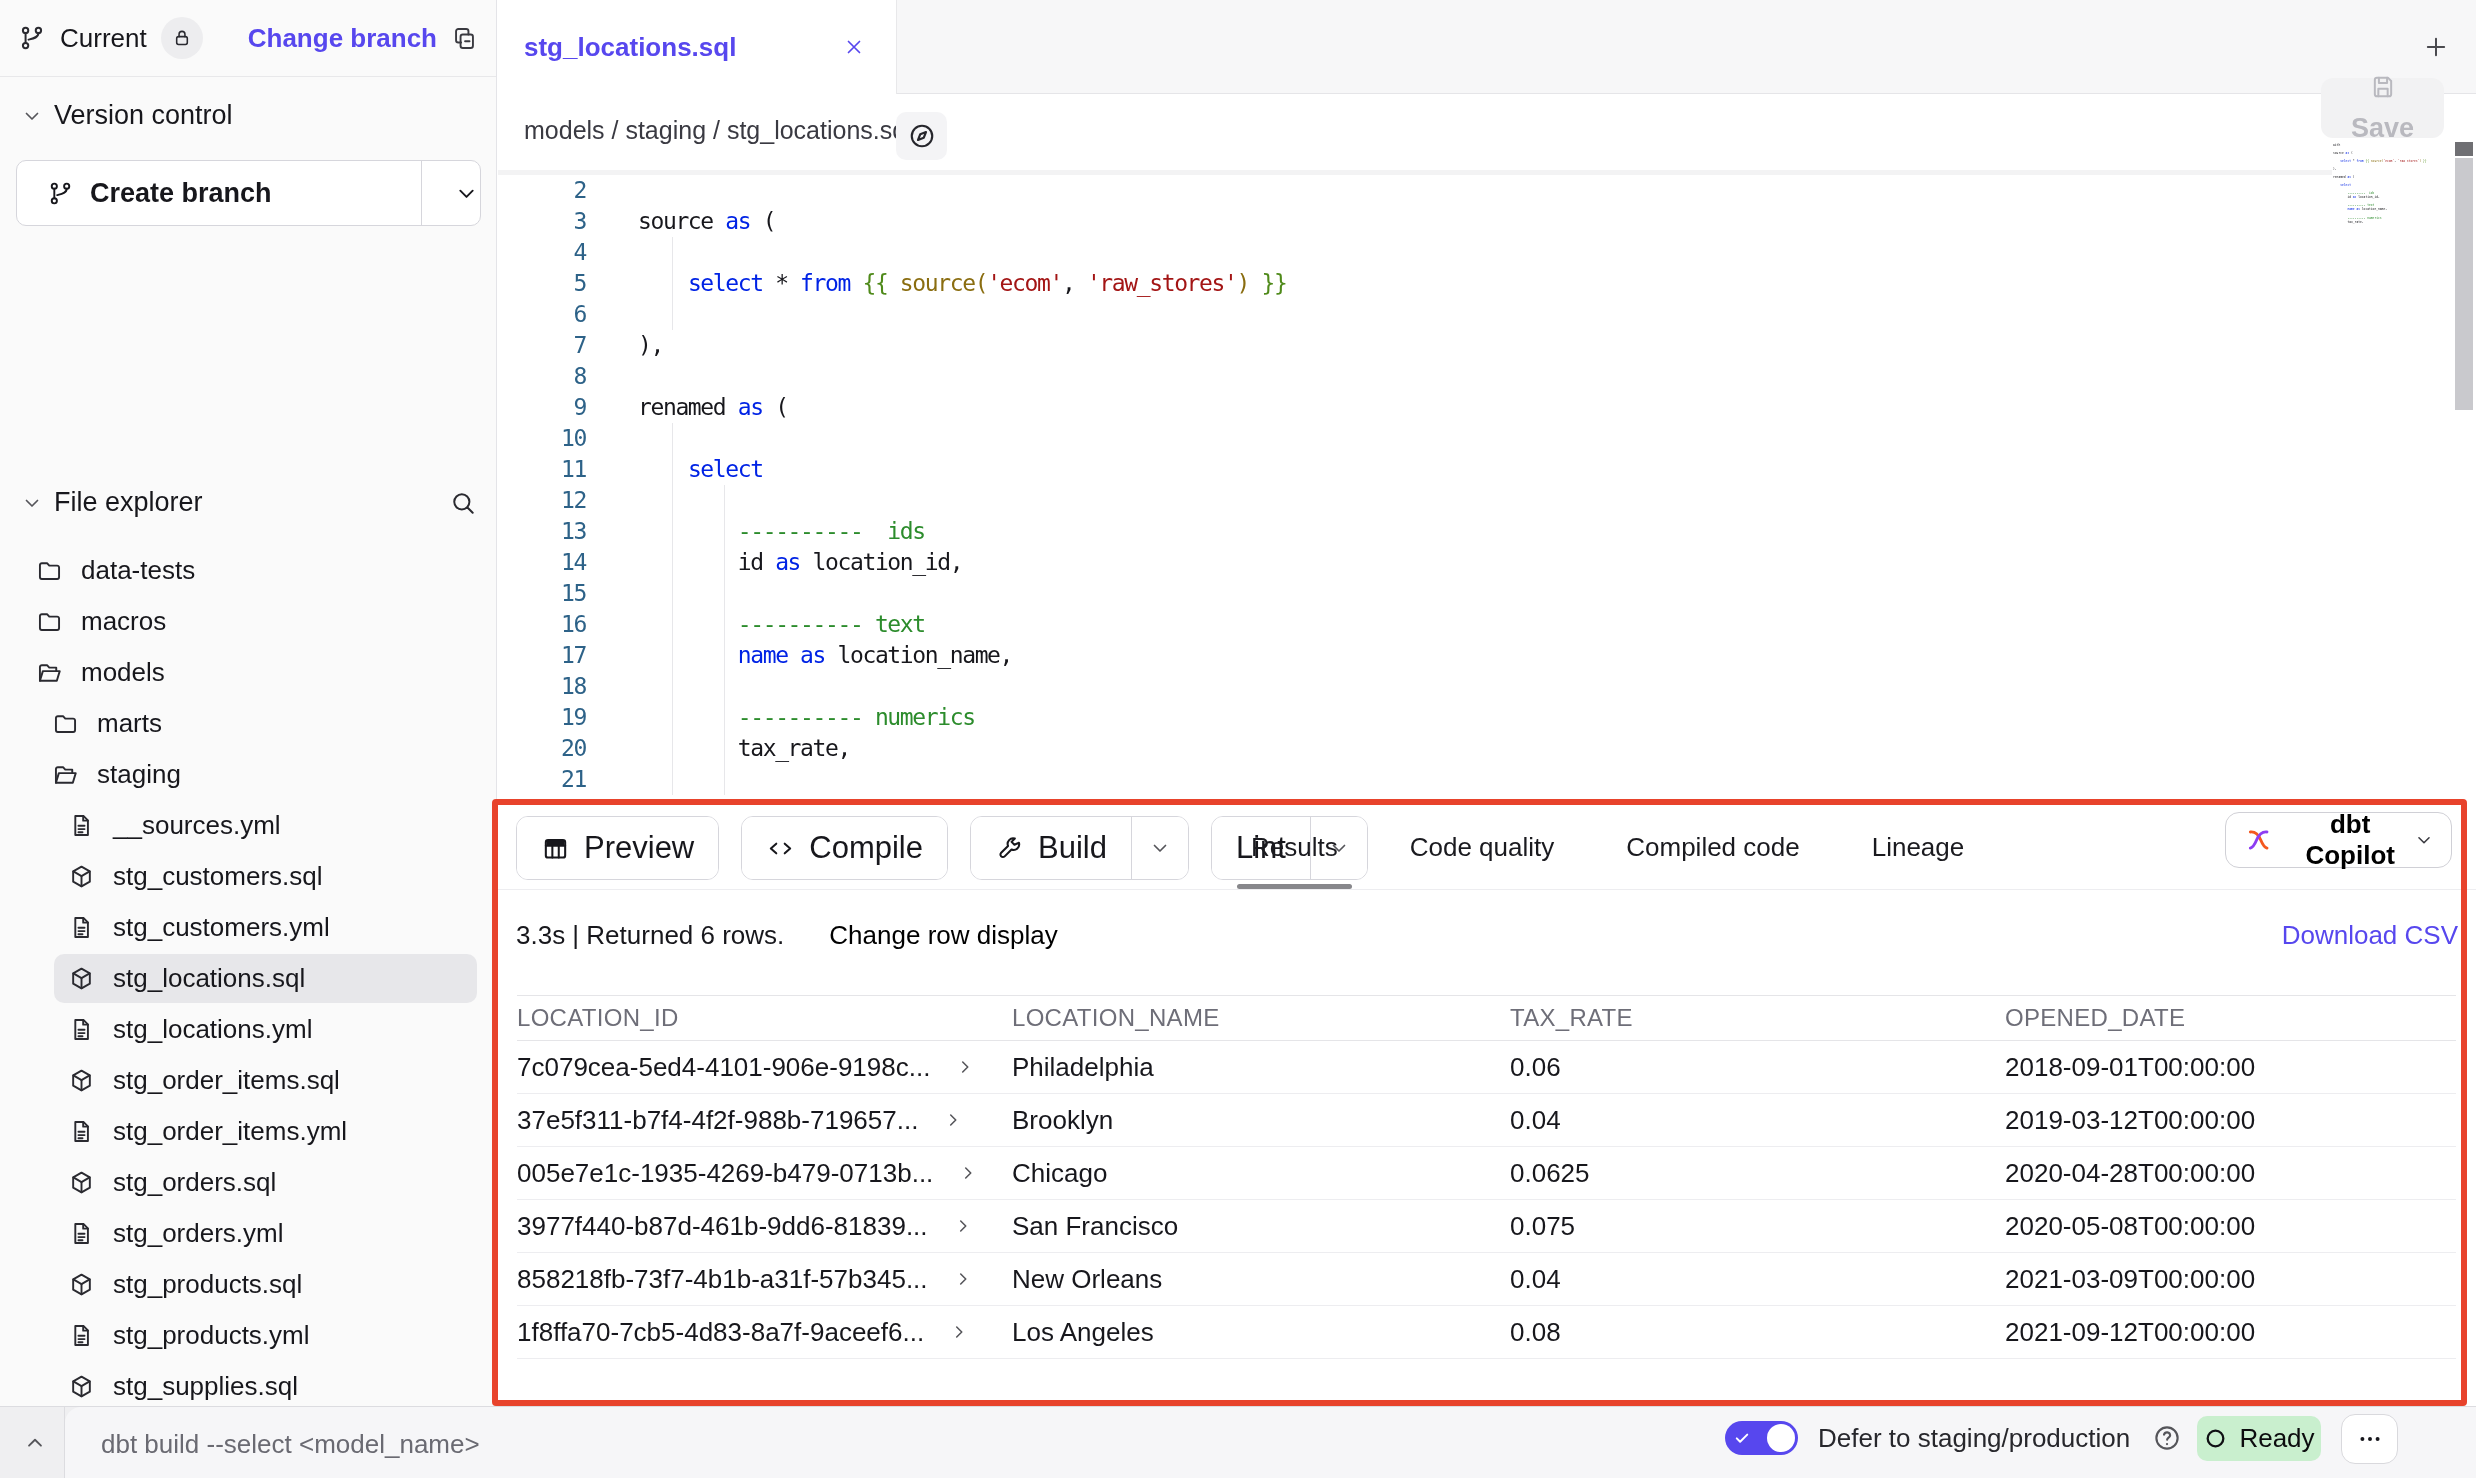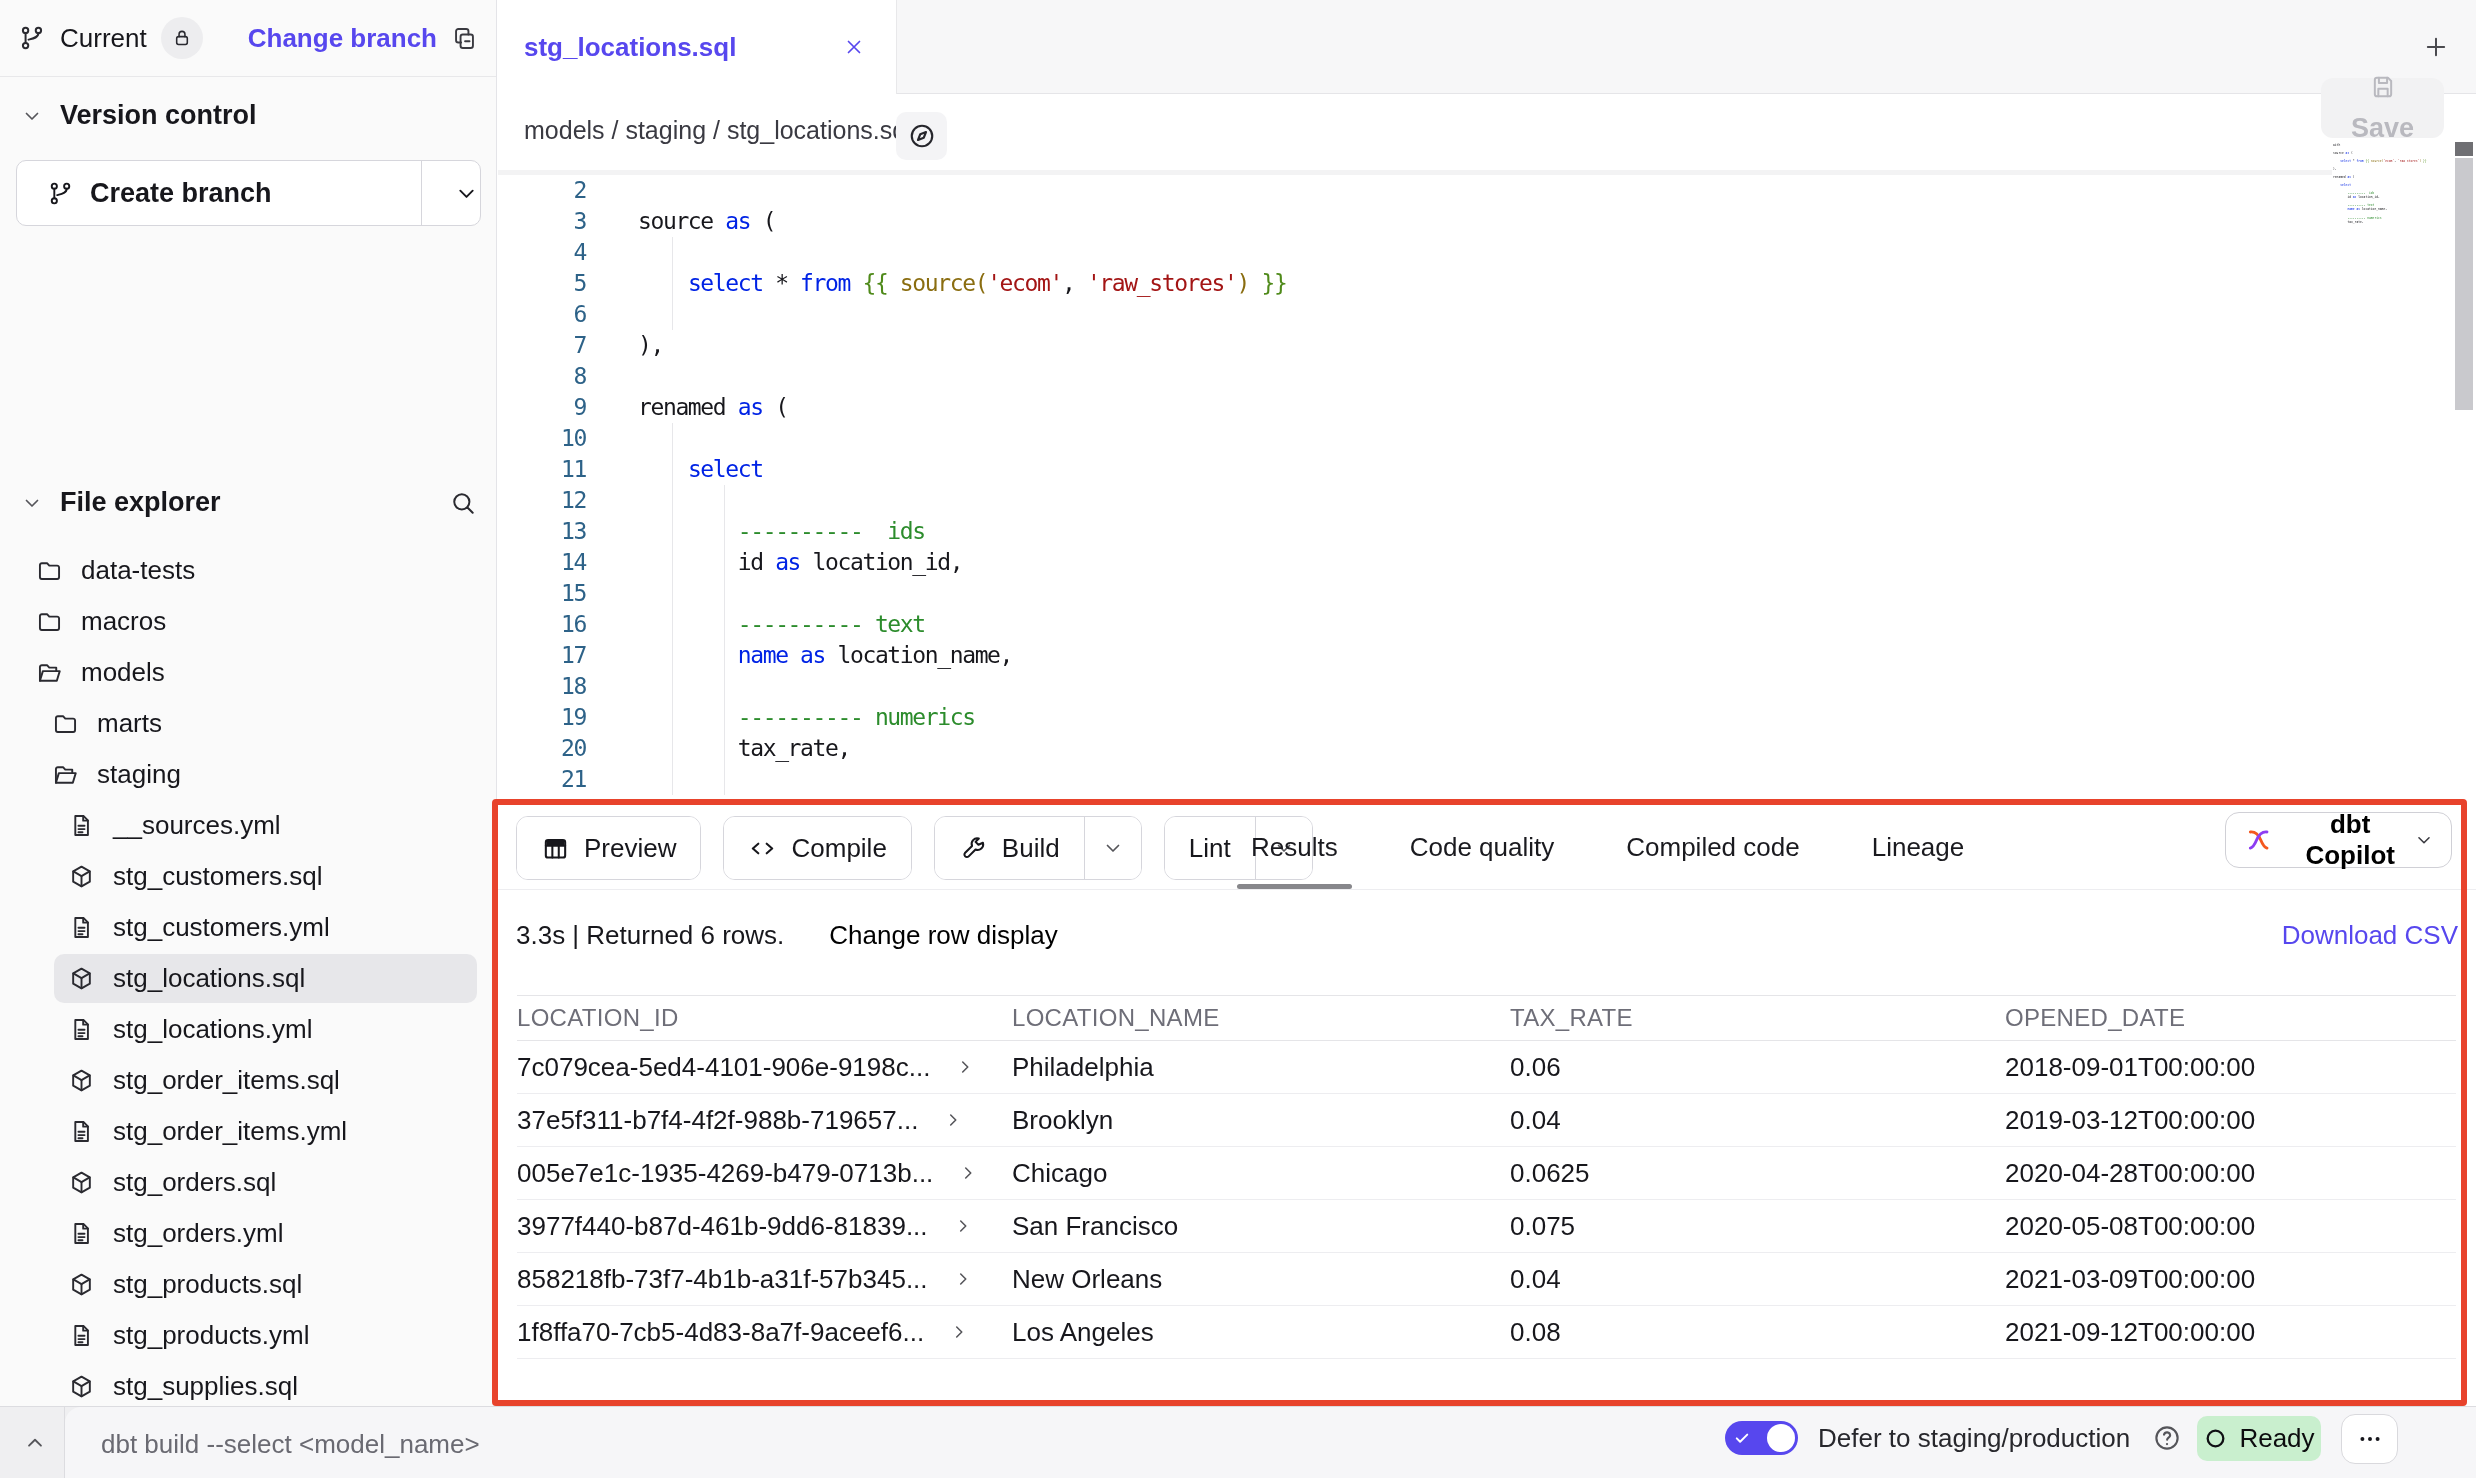--- a/index.html
+++ b/index.html
@@ -17,21 +17,21 @@
   .sb-branch-ic { width:28px; height:28px; color:#2a2a30; margin-left:18px; }
   #current-label { font-size:26px; margin-left:14px; }
   .lock-chip { width:42px; height:42px; border-radius:50%; background:#ededef; display:flex; align-items:center;
                justify-content:center; margin-left:14px; }
   .lock-chip .ic { width:22px; height:22px; color:#2a2a30; }
   #change-branch { margin-left:auto; font-size:26px; font-weight:600; color:#5747ee; cursor:pointer; }
   #copy-branch { width:27px; height:27px; color:#3a3a40; margin:0 18px 0 14px; }
 
   .sect-head { display:flex; align-items:center; }
   .chev { width:24px; height:24px; color:#55555a; }
-  .sect-title { font-size:27px; font-weight:700; margin-left:16px; }
+  .sect-title { font-size:27px; font-weight:400; margin-left:10px; }
 
   #vc-head { left:20px; top:100px; }
   #create-branch { left:16px; top:160px; width:465px; height:66px; background:#fff; border:1px solid #d6d6dc;
                    border-radius:10px; display:flex; align-items:center; }
   #create-branch .ic { width:27px; height:27px; color:#17171c; margin-left:30px; }
   #create-branch-label { font-size:27px; font-weight:600; margin-left:16px; }
   #cb-sep { margin-left:auto; width:1px; height:100%; background:#d6d6dc; }
   #cb-chev { width:58px; height:100%; display:flex; align-items:center; justify-content:center; cursor:pointer; }
 
   #fe-head { left:20px; top:487px; width:457px; }
@@ -79,21 +79,21 @@
   .ml { height:31px; line-height:31px; font-family:"DejaVu Sans Mono", monospace; font-size:23px; white-space:pre; }
   #scrollbar { left:2452px; top:140px; width:24px; height:660px; }
   #scroll-thumb { position:absolute; left:3px; top:2px; width:18px; height:14px; background:#6f6f73; }
   #scroll-band { position:absolute; left:3px; top:18px; width:18px; height:252px; background:#c9c9cd; }
 
   
   #panel { left:498px; top:805px; width:1978px; height:601px; background:#fff; }
   #action-bar { position:absolute; left:18px; top:11px; display:flex; gap:22px; }
   .abtn-group { display:flex; height:64px; border:1px solid #d6d6dc; border-radius:12px; background:#fff; overflow:hidden; }
   .abtn { display:flex; align-items:center; gap:14px; padding:0 24px; background:#fff; border:none; cursor:pointer;
-          font-family:inherit; font-size:26px; color:#17171c; }
+          font-family:inherit; font-size:31px; color:#17171c; }
   .abtn .ic { width:29px; height:29px; color:#17171c; }
   .split-sep { width:1px; background:#d6d6dc; }
   .split-chev { width:56px; display:flex; align-items:center; justify-content:center; background:#fff; border:none; cursor:pointer; }
 
   #panel-tabs { position:absolute; left:739px; top:0; height:84px; display:flex; gap:44px; align-items:center; }
   .ptab { position:relative; height:84px; display:flex; align-items:center; padding:0 14px; background:none; border:none;
           font-family:inherit; font-size:26px; color:#1a1a1f; cursor:pointer; }
   .ptab.active::after { content:""; position:absolute; left:0; right:0; bottom:0; height:5px; background:#87878b; border-radius:3px; }
   #panel-divider { position:absolute; left:0; top:84px; width:100%; height:1px; background:#ededf0; }
 

